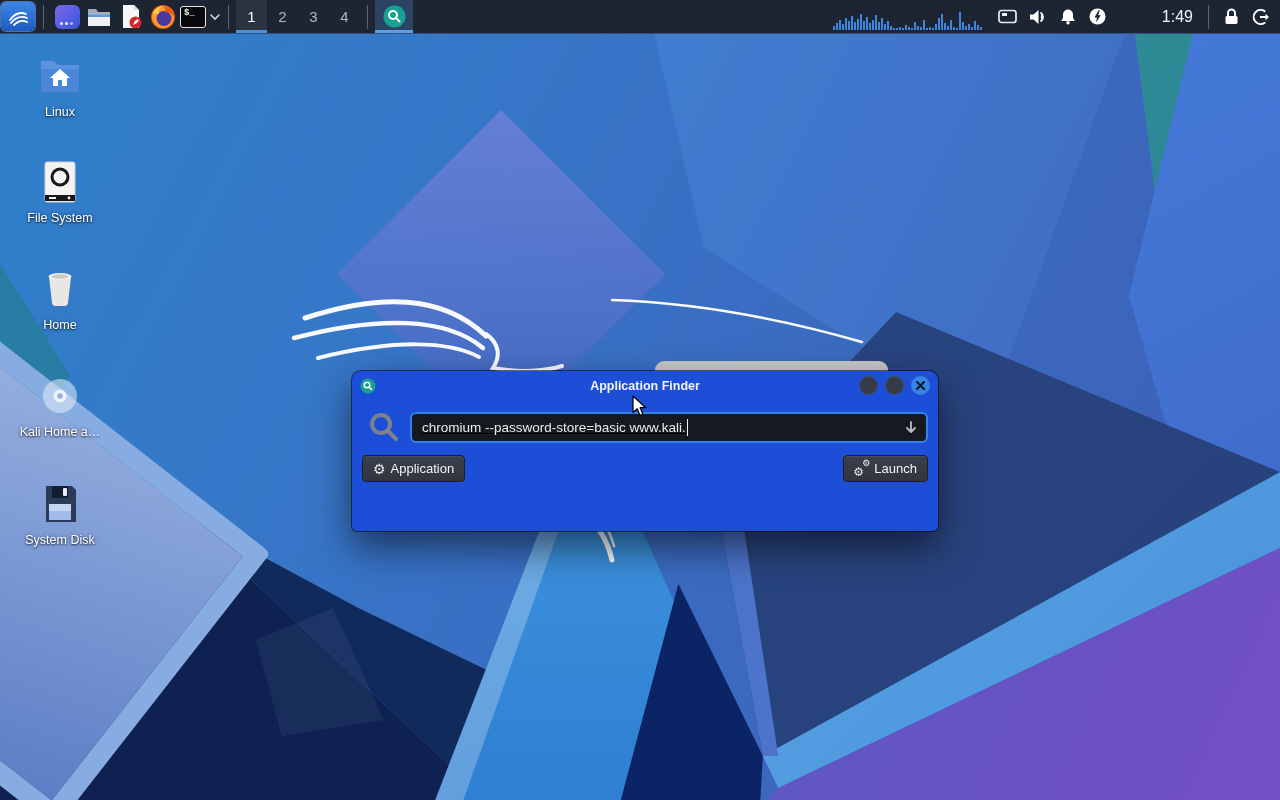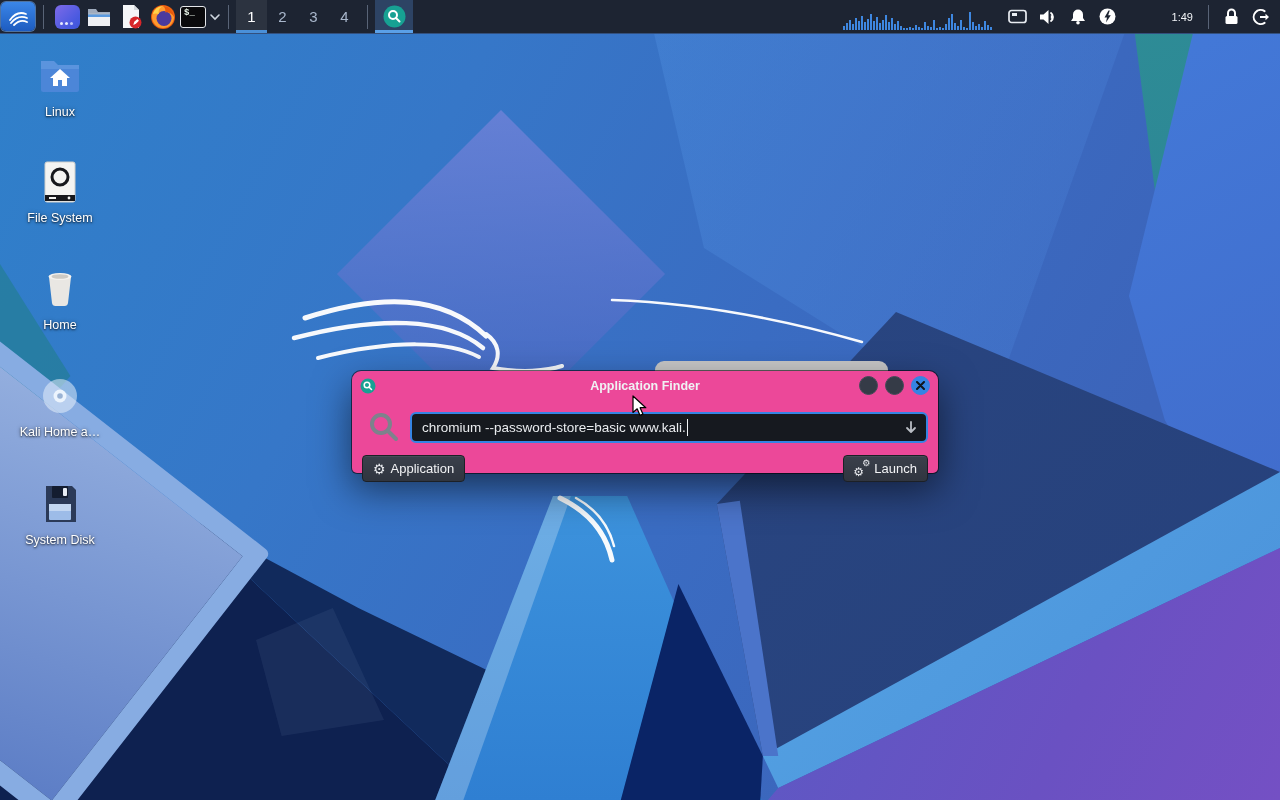--- a/index.html
+++ b/index.html
@@ -83,36 +83,36 @@
     line-height:10px;padding:1px 0 0 3px;box-sizing:border-box;}
   .chev{margin-left:2px;}
   .ws-cell{width:31px;height:33px;display:flex;align-items:center;justify-content:center;
     color:#a9b7cc;font-size:15px;cursor:pointer;}
   .ws-cell.active{color:#fff;background:rgba(255,255,255,.07);box-shadow:inset 0 -3px 0 #4a90d9;}
   .task-btn{width:38px;height:33px;display:flex;align-items:center;justify-content:center;
     background:rgba(84,140,220,.30);box-shadow:inset 0 -3px 0 #5aa0e8;cursor:pointer;}
   .cpu{display:flex;align-items:flex-end;height:26px;margin-right:10px;cursor:pointer;}
   .cpu i{display:block;width:2px;margin-right:1px;background:#3e87e0;}
   .tray-ic{width:30px;height:33px;display:flex;align-items:center;justify-content:center;cursor:pointer;}
-  .clock{color:#f2f4f7;font-size:11px;padding:0 8px;cursor:pointer;margin-left:41px;}
+  .clock{color:#f2f4f7;font-size:16px;padding:0 8px;cursor:pointer;margin-left:41px;}
   
   .behind-win{position:absolute;left:655px;top:361px;width:233px;height:16px;
     background:#c7c7c7;border-radius:9px 9px 0 0;z-index:9;}
-  .af{position:absolute;left:352px;top:371px;width:586px;height:102px;
-    background:#ec4899;border-radius:9px 9px 5px 5px;z-index:10;
+  .af{position:absolute;left:352px;top:371px;width:586px;height:160px;
+    background:#1d4ed8;border-radius:9px 9px 5px 5px;z-index:10;
     box-shadow:0 16px 38px rgba(0,0,0,.55),0 0 0 1px rgba(0,0,0,.55);}
   .af-title{height:29px;display:flex;align-items:center;padding:0 8px;position:relative;}
   .af-title .t{position:absolute;left:0;right:0;text-align:center;
     color:#f0f2f4;font-size:12.5px;font-weight:bold;}
   .af-wbtns{margin-left:auto;display:flex;gap:7px;z-index:2;}
   .wbtn{width:19px;height:19px;border-radius:50%;background:#353b47;border:1px solid #444b58;
     box-sizing:border-box;display:flex;align-items:center;justify-content:center;cursor:pointer;}
   .wbtn.close{background:#3584e4;border-color:#3584e4;}
   .af-body{padding:11px 10px 0 10px;}
-  .af-search{display:flex;align-items:center;}
+  .af-search{display:flex;align-items:center;text-decoration:underline;}
   .af-search .big-mag{margin:0 10px 0 6px;}
   .af-input{flex:1;height:31px;background:#16191f;border:2px solid #3584e4;border-radius:6px;
     display:flex;align-items:center;box-sizing:border-box;padding:0 8px 0 10px;cursor:text;}
   .af-input .txt{color:#e9ebee;font-size:13.5px;white-space:pre;}
   .af-input .caret{width:1.5px;height:17px;background:#f2f4f6;margin-left:1px;}
   .af-input .arr{margin-left:auto;}
   .af-btnrow{display:flex;justify-content:space-between;margin-top:12px;}
   .af-btn{height:27px;display:flex;align-items:center;gap:5px;padding:0 10px;
     background:linear-gradient(180deg,#3a404b,#30353f);
     border:1px solid #1c2026;border-radius:4px;box-shadow:inset 0 1px 0 rgba(255,255,255,.07);

